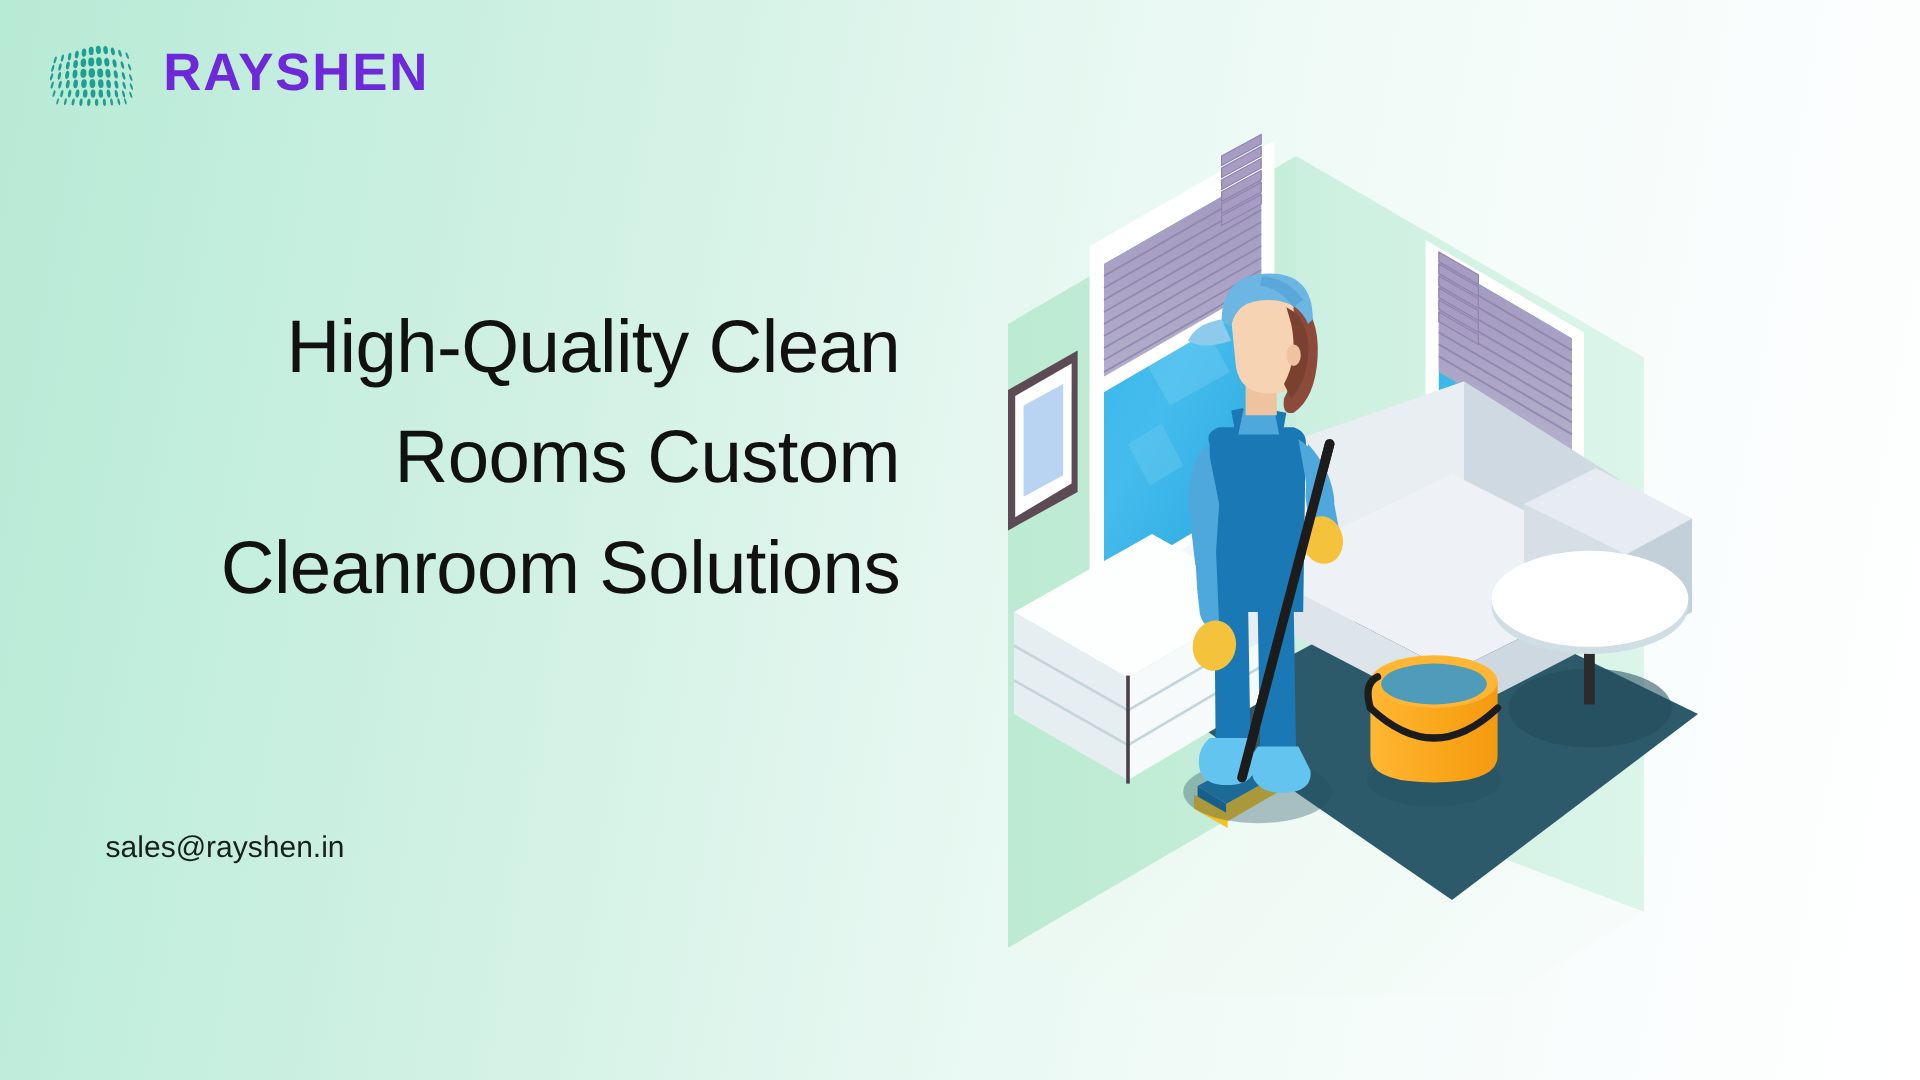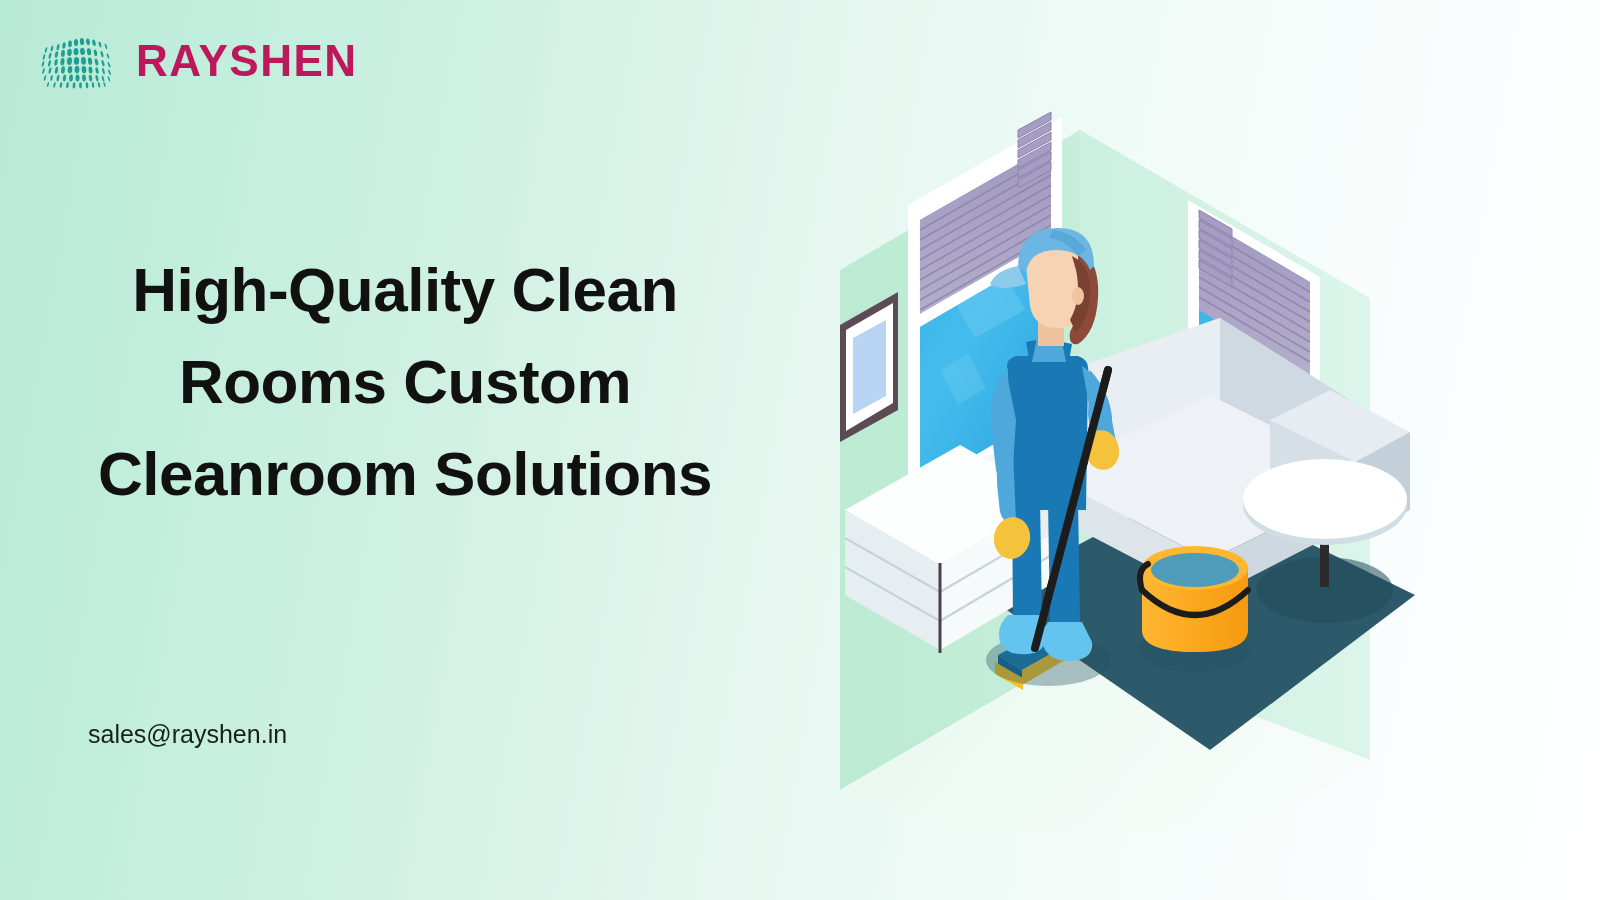--- a/index.html
+++ b/index.html
@@ -23,45 +23,45 @@
 
   
   .logo-block {
     position:absolute;
     left:30px; top:22px;
     display:flex; align-items:center; gap:14px;
     height:78px;
   }
   .logo-mark { width:92px; height:64px; display:block; }
   .logo-word {
-    color:#be185d;
+    color:#6d28d9;
     font-size:44px;
     font-weight:bold;
     letter-spacing:1.5px;
     line-height:1;
     font-family:"Liberation Sans", sans-serif;
     white-space:nowrap;
     -webkit-font-smoothing:antialiased;
   }
 
   
   .headline {
     position:absolute;
     left:60px; top:244px;
     width:690px;
-    text-align:center;
+    text-align:right;
     color:#111111;
     font-size:62px;
-    font-weight:bold;
+    font-weight:normal;
     line-height:1.48;
     letter-spacing:-0.5px;
   }
   .contact {
     position:absolute;
-    left:88px; top:712px;
+    left:88px; top:684px;
     color:#17201d;
     font-size:25px;
     line-height:1.78;
   }
   .contact div { white-space:nowrap; }
 
   
   .illustration {
     position:absolute;
     left:790px; top:70px;

